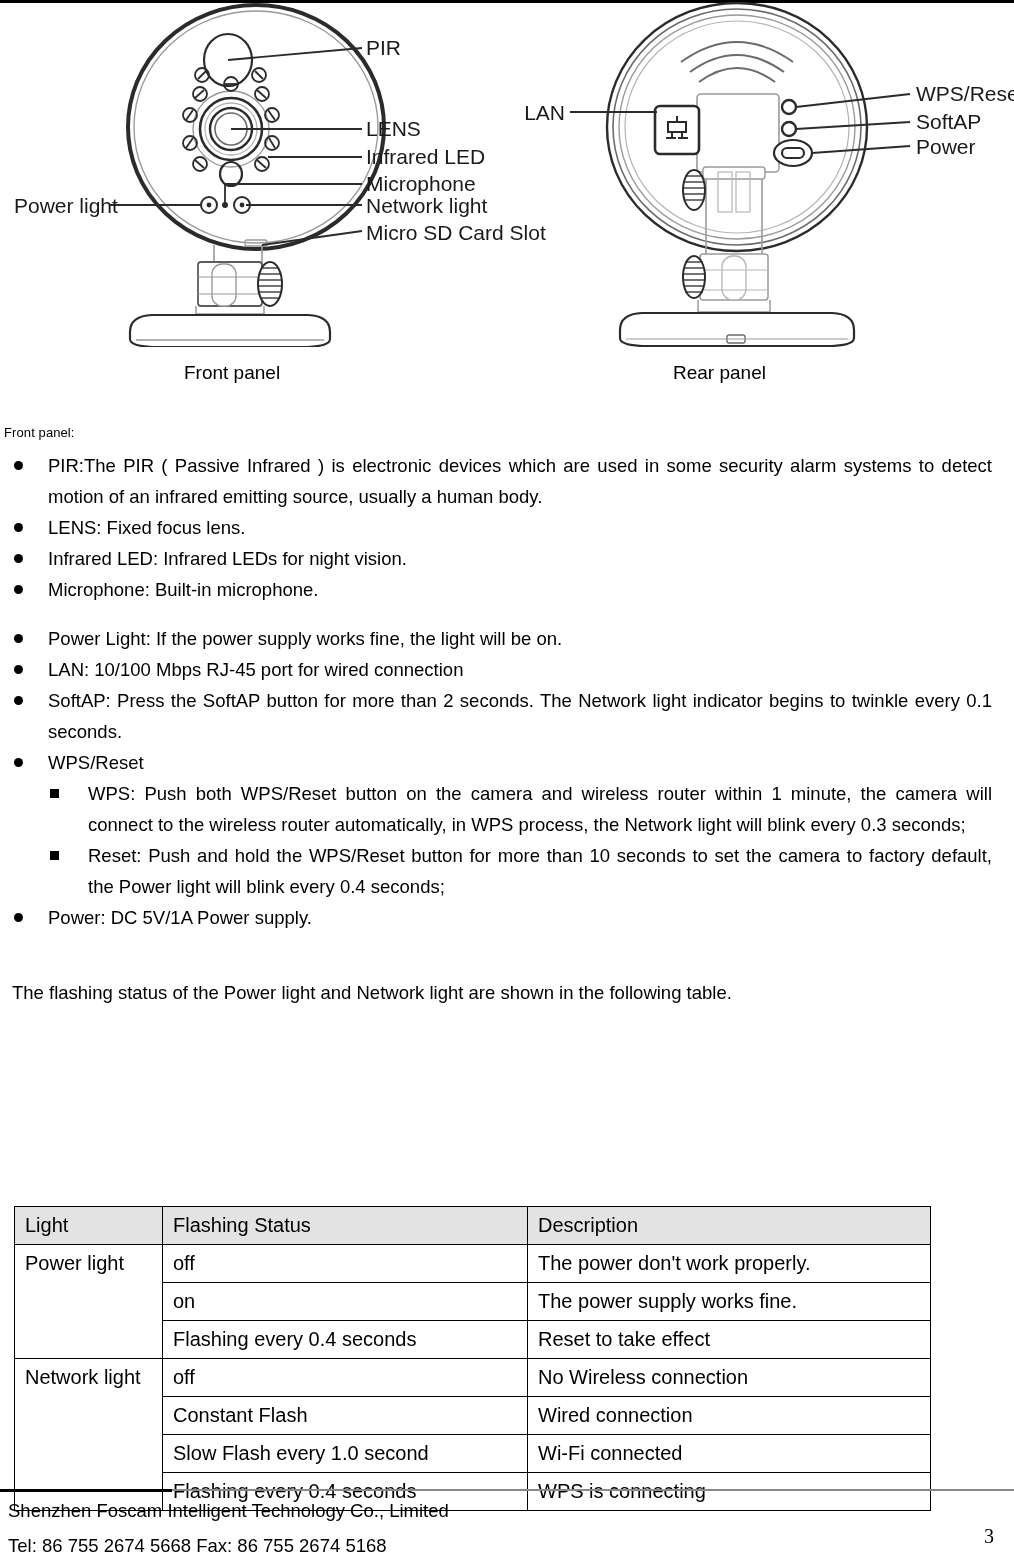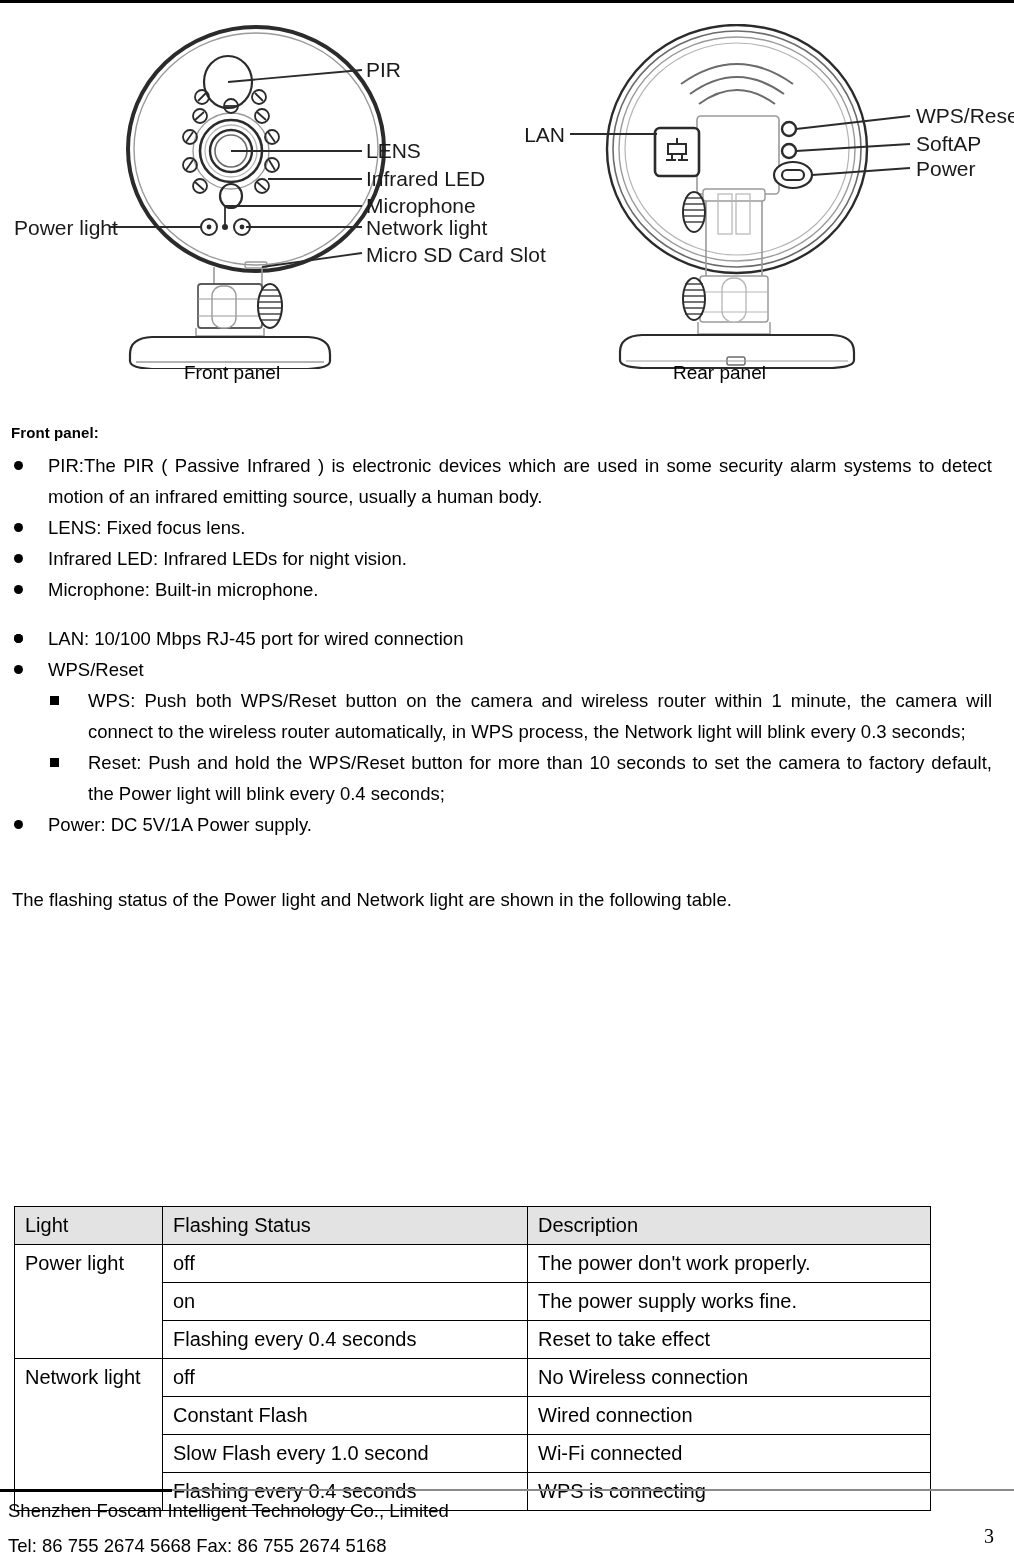--- a/index.html
+++ b/index.html
@@ -25,21 +25,21 @@
   .top-rule {
     position: absolute;
     left: 0; top: 0;
     width: 1014px;
     height: 3px;
     background: #000;
   }
   
   .figure-area {
     position: absolute;
-    left: 0; top: 24px;
+    left: 0; top: 2px;
     width: 930px;
     height: 345px;
   }
   .figure-area svg { display: block; }
 
   .caption-row {
     position: absolute;
     left: 0;
     top: 361px;
     width: 1014px;
@@ -56,24 +56,24 @@
   .caption.rear  { left: 673px; top: 0; }
 
   
   .content {
     position: absolute;
     left: 0;
     top: 418px;
     width: 1014px;
   }
   h2.sec-head {
-    margin: 0 0 2px 11px;
-    font-size: 15px;
+    margin: 0 0 2px 4px;
+    font-size: 13px;
     line-height: 30px;
-    font-weight: bold;
+    font-weight: normal;
     letter-spacing: 0.1px;
   }
   ul.lv1 {
     list-style: none;
     margin: 0;
     padding: 0;
   }
   ul.lv1 > li {
     position: relative;
     margin: 0;
@@ -402,24 +402,29 @@
         <span>Microphone: Built-in microphone.</span>
       </li>
     </ul>
 
     <div class="spacer-sm"></div>
 
 
     <ul class="lv1">
       <li>
         <span class="bullet-dot"></span>
+        <span>Power Light: If the power supply works fine, the light will be on.</span>
       </li>
       <li>
         <span class="bullet-dot"></span>
         <span>LAN: 10/100 Mbps RJ-45 port for wired connection</span>
+      </li>
+      <li>
+        <span class="bullet-dot"></span>
+        <span>SoftAP: Press the SoftAP button for more than 2 seconds. The Network light indicator begins to twinkle every 0.1 seconds.</span>
       </li>
       <li>
         <span class="bullet-dot"></span>
         <span>WPS/Reset</span>
       </li>
     </ul>
 
     <ul class="lv2">
       <li>
         <span class="bullet-sq"></span>

